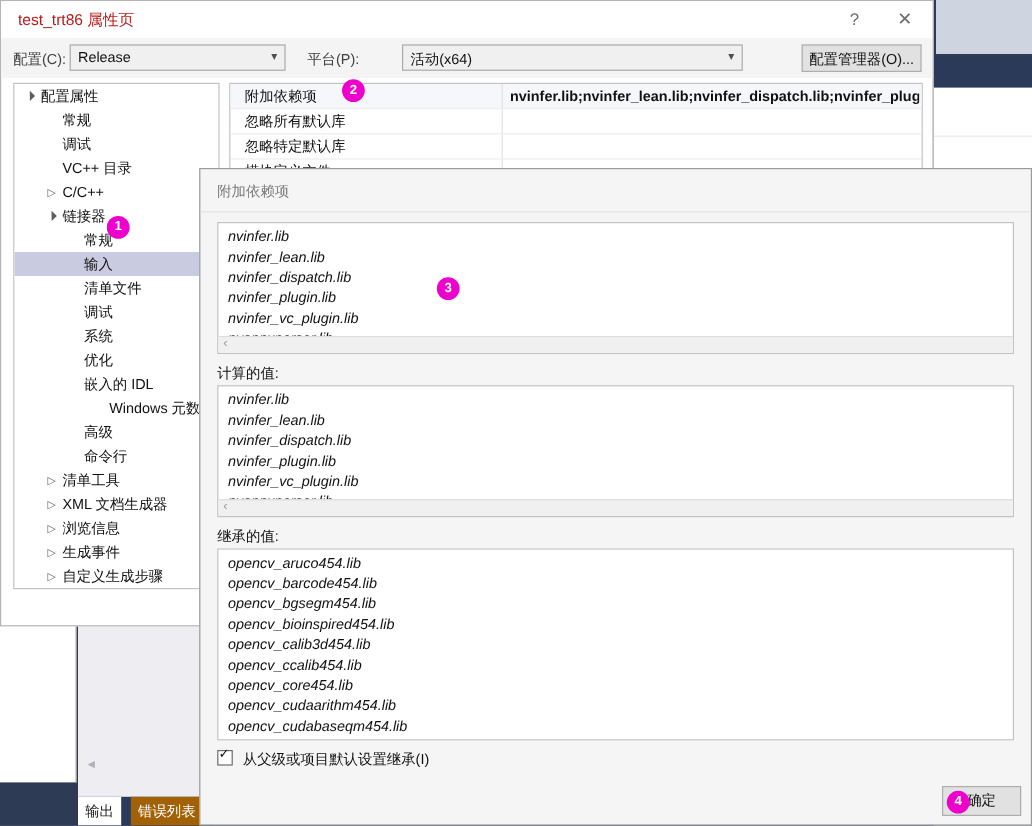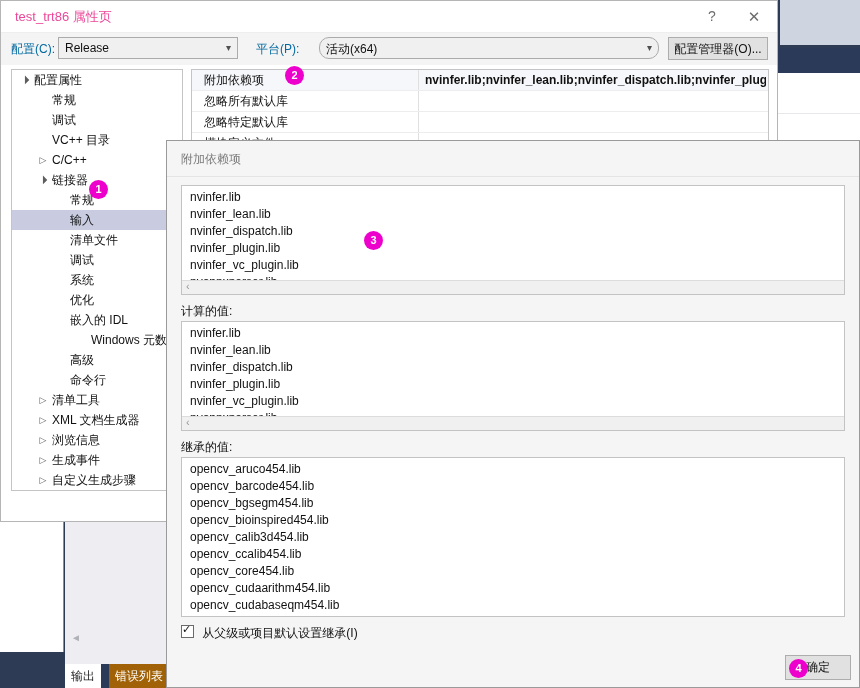--- a/index.html
+++ b/index.html
@@ -69,51 +69,51 @@
     border:1px solid #b5b5b5;
     box-sizing:border-box;
   }
   #titlebar {
     position:absolute; left:0; top:0; right:0; height:31px;
     background:#ffffff;
     border-bottom:1px solid #eeeeee;
   }
   #title-text {
     position:absolute; left:14px; top:7px;
-    font-size:13px; color:#ec4899;
+    font-size:13px; color:#b91c1c;
   }
   .titlebtn {
     position:absolute; top:0; width:42px; height:31px;
     text-align:center; line-height:31px; color:#6d6d6d; font-size:14px;
     cursor:default;
   }
   #help-btn { right:44px; }
   #close-btn { right:2px; font-size:15px; }
 
   
   #configrow {
     position:absolute; left:0; top:32px; right:0; height:32px;
     background:#f4f4f4;
   }
-  .lbl { position:absolute; font-size:12px; color:#0369a1; }
+  .lbl { position:absolute; font-size:12px; color:#404040; }
   #lbl-config { left:10px; top:8px; }
   #lbl-platform { left:255px; top:8px; }
   .combo {
     position:absolute; top:4px; height:22px;
     border:1px solid #ababab; background:#f0f0f0;
     box-sizing:border-box;
   }
   .combo .cval {
     position:absolute; left:6px; top:3px; font-size:12px; color:#111;
   }
   .combo .carrow {
     position:absolute; right:6px; top:4px; font-size:10px; color:#505050;
   }
   #combo-config { left:57px; width:180px; }
-  #combo-platform { left:318px; width:340px;border-radius:10px; }
+  #combo-platform { left:334px; width:284px; }
   #btn-configmgr {
     position:absolute; left:667px; top:4px; width:100px; height:23px;
     border:1px solid #adadad; background:#e1e1e1;
     font-size:12px; text-align:center; line-height:22px;
     box-sizing:border-box; color:#111;
   }
 
   
   #tree {
     position:absolute; left:10px; top:68px; width:172px; height:422px;
@@ -173,21 +173,21 @@
   .sectlabel {
     position:absolute; font-size:12px; color:#111;
   }
   .listbox {
     position:absolute; background:#ffffff;
     border:1px solid #c3c3c3; box-sizing:border-box;
     overflow:hidden;
   }
   .listbox .litem {
     height:17px; line-height:17px; font-size:12px; color:#111;
-    padding-left:8px; white-space:nowrap;
+    padding-left:8px; white-space:nowrap;font-style:italic;
   }
   .hscroll {
     position:absolute; left:0; right:0; bottom:0; height:13px;
     background:#f0f0f0; border-top:1px solid #dcdcdc;
   }
   .hscroll .hs-arrow {
     position:absolute; left:4px; top:-1px; font-size:11px; color:#999;
   }
   #inherit-row {
     position:absolute; left:14px; top:484px; font-size:12px; color:#111;

